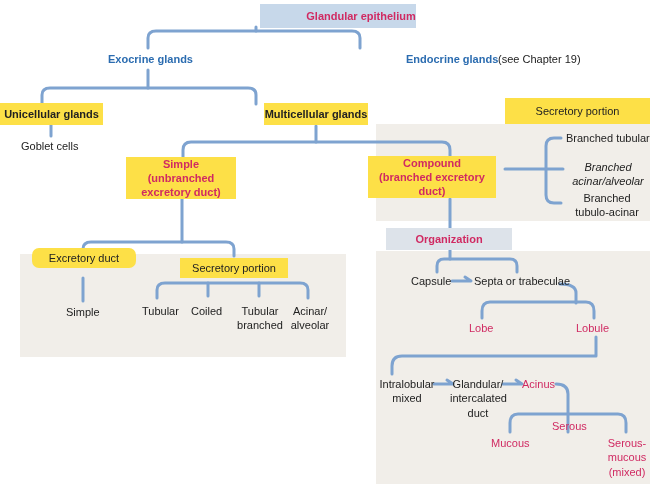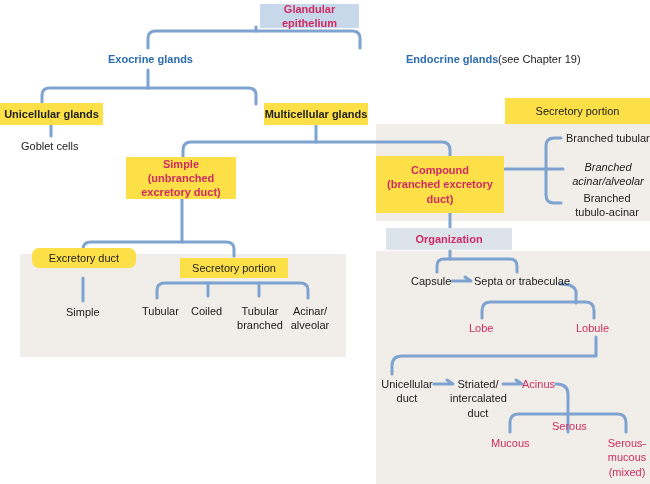--- a/index.html
+++ b/index.html
@@ -47,21 +47,21 @@
   <path d="M452 281 H470 M465 277 L471 281"></path>
   <path d="M560 284 Q576 284 576 293 V303"></path>
   <path d="M482 318 V311 Q482 302 490 302 H586 Q594 302 594 311 V318"></path>
   <path d="M596 337 V356 H402 Q392 356 392 366 V374"></path>
   <path d="M434 384 H452 M447 380 L453 384"></path>
   <path d="M503 384 H521 M516 380 L522 384"></path>
   <path d="M556 384 Q568 384 568 394 V432"></path>
   <path d="M510 432 V423 Q510 414 518 414 H618 Q626 414 626 423 V432"></path>
 </svg>
 
-<div class="box bluebox" style="left:260px;top:4px;width:99px;height:24px;">
+<div class="box bluebox" style="left:260px;top:4px;width:110px;height:24px;padding-left:46px;">
   <span class="pink bold">Glandular epithelium</span>
 </div>
 
 <div class="t blue bold" style="left:108px;top:52px;width:80px;">Exocrine glands</div>
 <div class="t blue bold" style="left:406px;top:52px;">Endocrine glands</div>
 <div class="t dark" style="left:498px;top:52px;">(see Chapter 19)</div>
 
 <div class="box beige" style="left:0px;top:103px;width:103px;height:22px;">
   <span class="bold">Unicellular glands</span>
 </div>
@@ -78,35 +78,35 @@
 </div>
 <div class="box beige" style="left:180px;top:258px;width:108px;height:20px;">
   <span>Secretory portion</span>
 </div>
 <div class="t dark" style="left:66px;top:305px;">Simple</div>
 <div class="t dark" style="left:142px;top:304px;">Tubular</div>
 <div class="t dark" style="left:191px;top:304px;">Coiled</div>
 <div class="t dark" style="left:236px;top:304px;width:48px;white-space:normal;">Tubular branched</div>
 <div class="t dark" style="left:290px;top:304px;width:40px;white-space:normal;">Acinar/ alveolar</div>
 
-<div class="box beige" style="left:376px;top:156px;width:128px;height:57px;">
+<div class="box beige" style="left:368px;top:156px;width:128px;height:42px;">
   <span class="pink bold" style="white-space:normal;width:110px;">Compound (branched excretory duct)</span>
 </div>
 <div class="box beige" style="left:505px;top:98px;width:145px;height:26px;">
   <span>Secretory portion</span>
 </div>
 <div class="t dark" style="left:566px;top:131px;">Branched tubular</div>
 <div class="t dark" style="left:568px;top:160px;width:80px;white-space:normal;font-style:italic;">Branched acinar/alveolar</div>
 <div class="t dark" style="left:574px;top:191px;width:66px;white-space:normal;">Branched tubulo-acinar</div>
 
 <div class="box graybox" style="left:386px;top:228px;width:126px;height:22px;">
   <span class="pink bold">Organization</span>
 </div>
 <div class="t dark" style="left:411px;top:274px;">Capsule</div>
 <div class="t dark" style="left:474px;top:274px;">Septa or trabeculae</div>
 <div class="t pink" style="left:469px;top:321px;">Lobe</div>
 <div class="t pink" style="left:576px;top:321px;">Lobule</div>
-<div class="t dark" style="left:378px;top:377px;width:58px;white-space:normal;">Unicellular duct</div>
-<div class="t dark" style="left:450px;top:377px;width:56px;white-space:normal;">Striated/ intercalated duct</div>
+<div class="t dark" style="left:378px;top:377px;width:58px;white-space:normal;">Intralobular mixed</div>
+<div class="t dark" style="left:450px;top:377px;width:56px;white-space:normal;">Glandular/ intercalated duct</div>
 <div class="t pink" style="left:522px;top:377px;text-align:center;">Acinus</div>
 <div class="t pink" style="left:491px;top:436px;">Mucous</div>
 <div class="t pink" style="left:552px;top:419px;">Serous</div>
 <div class="t pink" style="left:606px;top:436px;width:42px;white-space:normal;">Serous-mucous (mixed)</div>
 
 </body></html>

